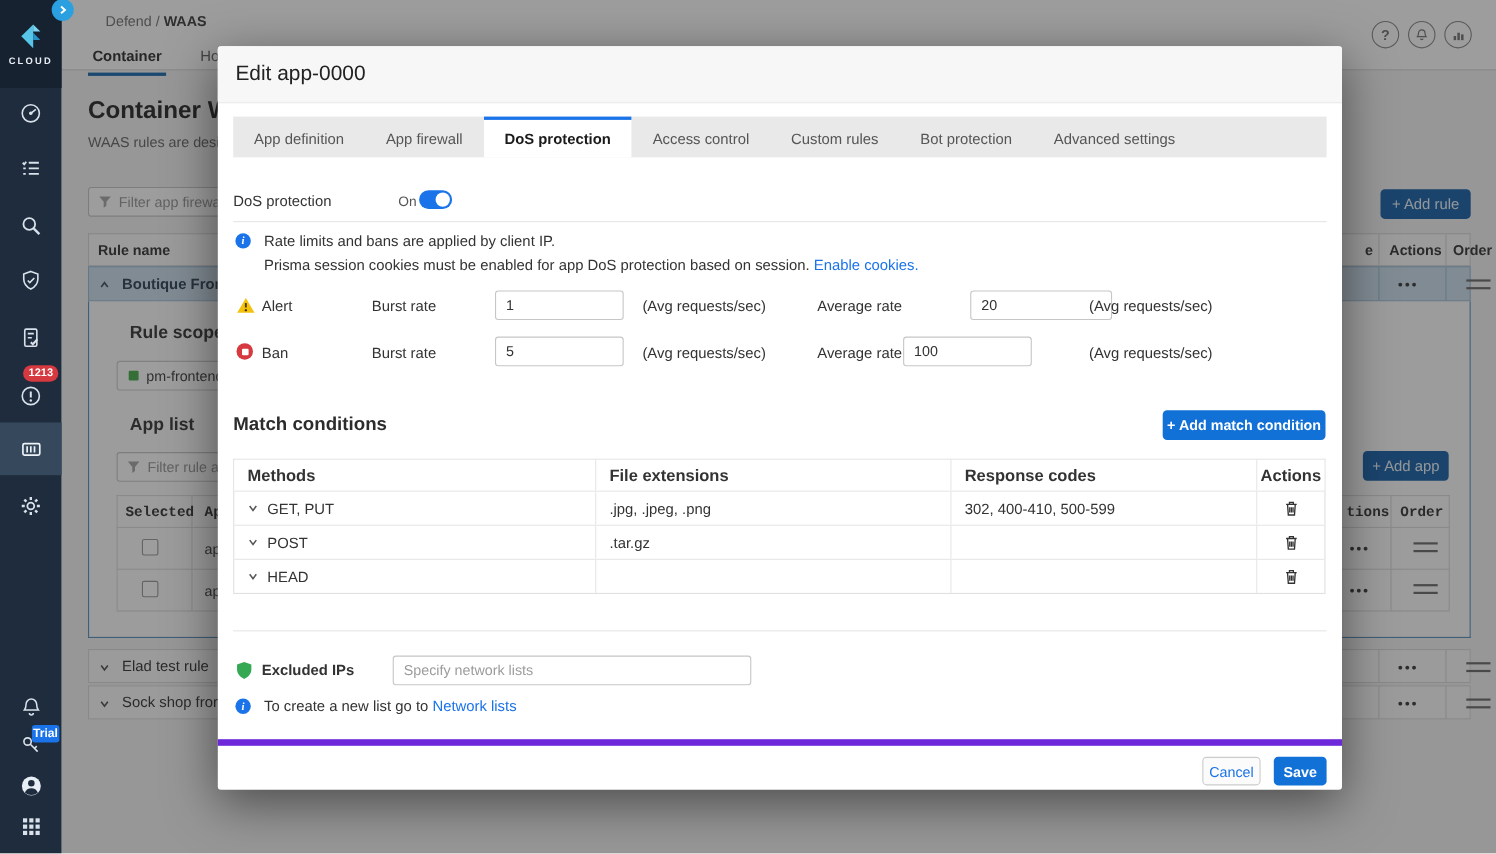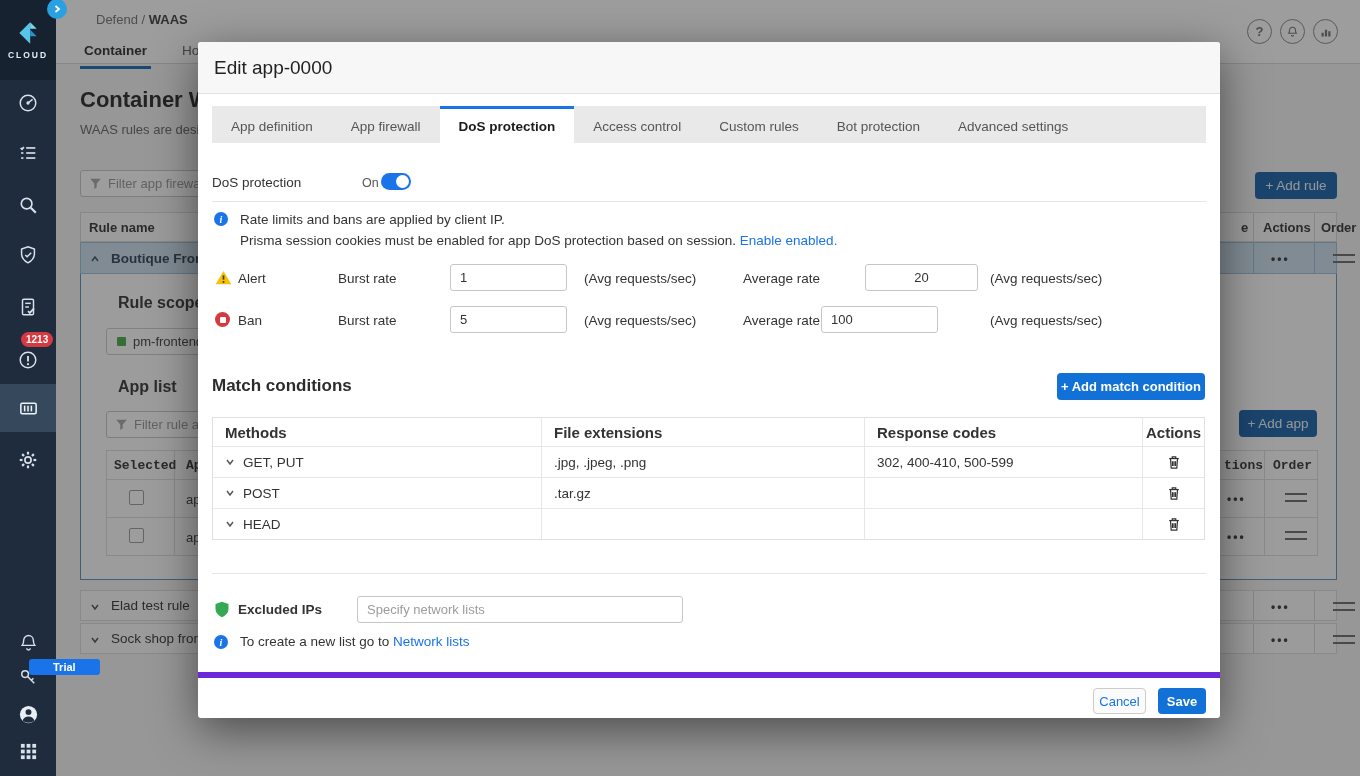--- a/index.html
+++ b/index.html
@@ -41,21 +41,21 @@
   
   .overlay { position:absolute; left:56px; top:0; right:0; bottom:0; background:rgba(22,22,22,0.42); z-index:40; }
 
   
   .sidebar { position:absolute; left:0; top:0; width:56px; height:776px; background:#1e2c3d; z-index:50; }
   .logo { position:absolute; left:0; top:0; width:56px; height:80px; background:#162230; display:flex; flex-direction:column; align-items:center; justify-content:center; gap:4px; }
   .logo .word { color:#e8eef5; font-size:8.5px; font-weight:700; letter-spacing:2px; }
   .s-item { position:absolute; left:0; width:56px; height:44px; display:flex; align-items:center; justify-content:center; cursor:pointer; }
   .s-item.active { background:#35485c; height:48px; }
   .badge-red { position:absolute; left:21px; top:332px; background:#d6393f; color:#fff; font-size:10px; font-weight:700; padding:2px 5px; border-radius:8px; z-index:55; }
-  .badge-trial { position:absolute; left:29px; top:659px; background:#1a73e8; color:#fff; font-size:11px; font-weight:700; padding:2px 24px; border-radius:3px; z-index:55; }
+  .badge-trial { position:absolute; left:29px; top:659px; background:#1a73e8; color:#fff; font-size:11px; font-weight:700; padding:2px 1px; border-radius:3px; z-index:55; }
   .expand { position:absolute; left:47px; top:-1px; width:20px; height:20px; border-radius:50%; background:#2ba0e0; border:none; color:#fff; z-index:60; display:flex; align-items:center; justify-content:center; padding:0; }
 
   
   .modal { position:absolute; left:198px; top:42px; width:1022px; height:676px; background:#fff; z-index:70; border-radius:3px; box-shadow:0 12px 45px rgba(0,0,0,0.5); }
   .m-head { position:absolute; left:0; right:0; top:0; height:52px; background:#f7f7f7; border-bottom:1px solid #e0e0e0; border-radius:3px 3px 0 0; }
   .m-title { position:absolute; left:16px; top:15px; font-size:19px; color:#222; }
   .m-tabs { position:absolute; left:14px; right:14px; top:64px; height:37px; background:#e9e9e9; display:flex; }
   .m-tab { padding:0 19px; display:flex; align-items:center; font-size:13.5px; color:#555; border-top:3px solid transparent; cursor:pointer; }
   .m-tab.active { background:#fff; color:#1b1b1b; font-weight:700; border-top:3px solid #1a73e8; }
   .lbl { position:absolute; font-size:13.5px; color:#333; }
@@ -355,33 +355,33 @@
     <span class="lbl" style="left:164px; top:134px; font-size:12.5px; color:#555;">On</span>
     <div class="toggle" style="left:183px; top:131px;">
         <div class="knob"></div>
       </div>
     <div class="divider" style="top:159px;"></div>
 
     <div class="info-ic" style="left:16px; top:170px;">
         <span>i</span>
       </div>
     <span class="txt" style="left:42px; top:170px;">Rate limits and bans are applied by client IP.</span>
-    <span class="txt" style="left:42px; top:191px;"><span>Prisma session cookies must be enabled for app DoS protection based on session.</span> <a class="a-link">Enable enabled.</a></span>
+    <span class="txt" style="left:42px; top:191px;"><span>Prisma session cookies must be enabled for app DoS protection based on session.</span> <a class="a-link">Enable cookies.</a></span>
 
     <svg class="warn" style="position:absolute; left:17px; top:228px;" width="17" height="15" viewBox="0 0 16 14">
         <path d="M8 .8L15.4 13.4H.6z" fill="#f4c20d"></path>
         <line x1="8" y1="5" x2="8" y2="9" stroke="#4a3b00" stroke-width="1.6"></line>
         <circle cx="8" cy="11.2" r="1" fill="#4a3b00"></circle>
       </svg>
     <span class="txt" style="left:40px; top:229px;">Alert</span>
     <span class="txt" style="left:140px; top:229px;">Burst rate</span>
     <input class="inp" style="left: 252px; top: 222px; width: 117px;" value="1">
     <span class="txt" style="left:386px; top:229px;">(Avg requests/sec)</span>
     <span class="txt" style="left:545px; top:229px;">Average rate</span>
-    <input class="inp" style="left: 667px; top: 222px; width: 113px; text-align: center;" value="20">
+    <input class="inp" style="left: 684px; top: 222px; width: 129px;" value="20">
     <span class="txt" style="left:792px; top:229px;">(Avg requests/sec)</span>
 
     <span class="ban-ic" style="left:17px; top:270px;">
         <i></i>
       </span>
     <span class="txt" style="left:40px; top:271px;">Ban</span>
     <span class="txt" style="left:140px; top:271px;">Burst rate</span>
     <input class="inp" style="left: 252px; top: 264px; width: 117px;" value="5">
     <span class="txt" style="left:386px; top:271px;">(Avg requests/sec)</span>
     <span class="txt" style="left:545px; top:271px;">Average rate</span>

